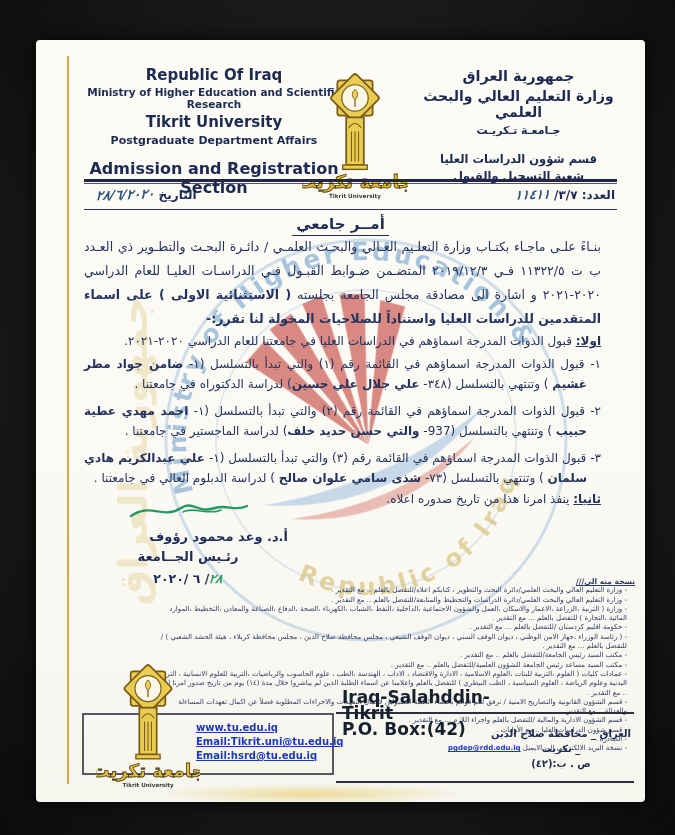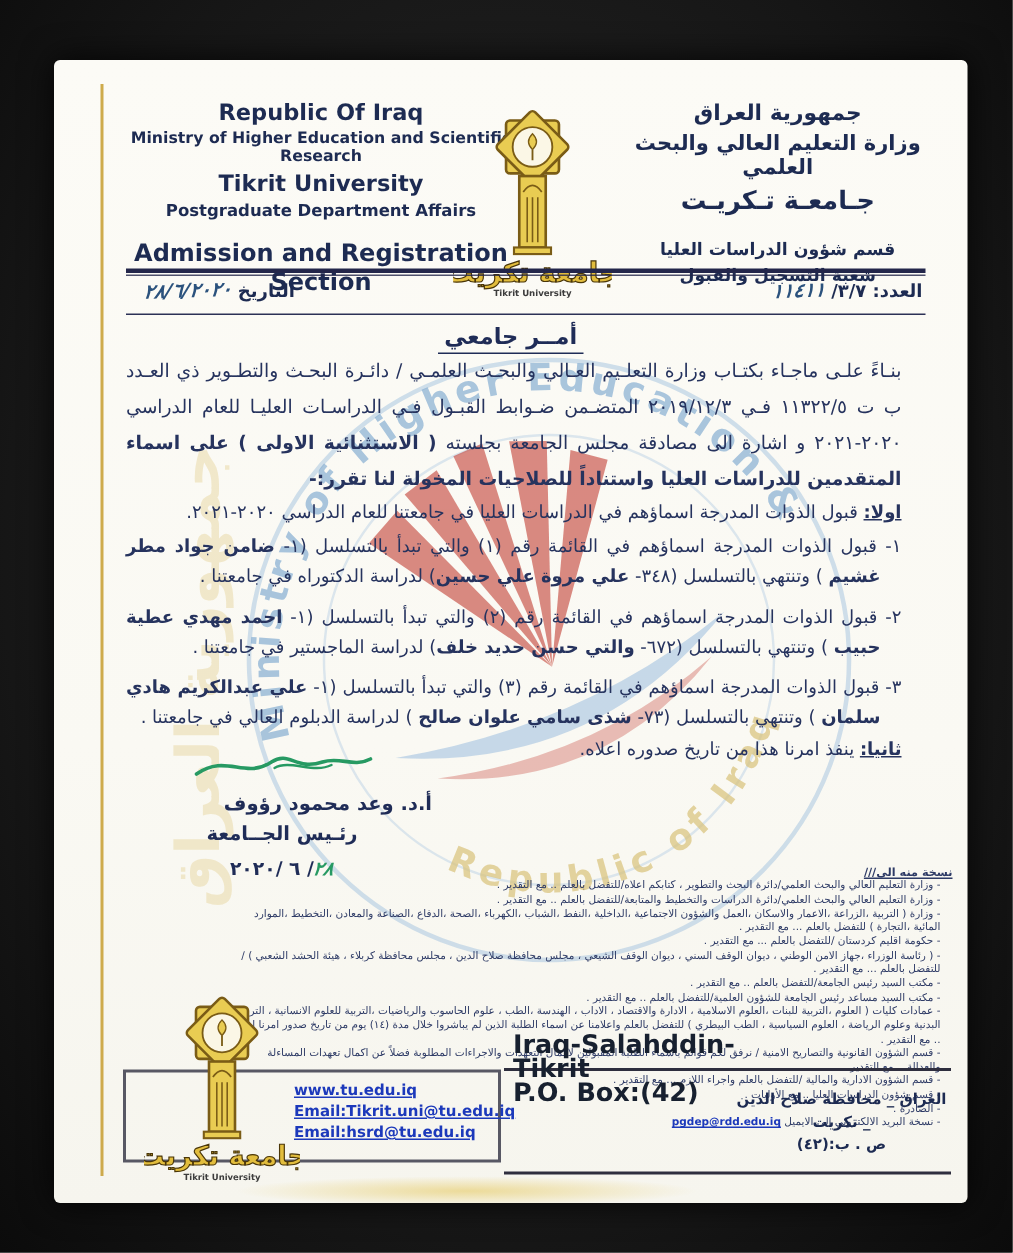--- a/index.html
+++ b/index.html
@@ -18,21 +18,21 @@
   
   .hdr-en{left:28px;top:26px;width:300px;text-align:center;color:#1d2b52;font-weight:bold;}
   .hdr-en .l1{font-size:15px;}
   .hdr-en .l2{font-size:10.5px;margin-top:2px;}
   .hdr-en .l3{font-size:15px;margin-top:3px;}
   .hdr-en .l4{font-size:11px;margin-top:3px;}
   .hdr-en .l5{font-size:16px;margin-top:12px;}
   .hdr-ar{right:24px;top:28px;width:205px;text-align:center;direction:rtl;color:#1d2b52;font-weight:bold;}
   .hdr-ar .a1{font-size:14.5px;}
   .hdr-ar .a2{font-size:14px;margin-top:4px;}
-  .hdr-ar .a3{font-size:17px;margin-top:4px;letter-spacing:1px;}
+  .hdr-ar .a3{font-size:11px;margin-top:4px;letter-spacing:1px;}
   .hdr-ar .a4{font-size:11.5px;margin-top:15px;}
   .hdr-ar .a5{font-size:11.5px;margin-top:3px;}
   .logo-top{left:264px;top:28px;width:110px;height:134px;}
   .rule-a{left:48px;right:28px;top:139px;height:2.5px;background:#23264a;}
   .rule-b{left:48px;right:28px;top:143px;height:1px;background:#23264a;opacity:.8;}
   .rule-c{left:48px;right:28px;top:169px;height:1px;background:#2c3156;}
   .ref-number{right:30px;top:147px;font-size:12px;font-weight:bold;direction:rtl;color:#1d2b52;}
   .ref-date{left:60px;top:147px;font-size:12px;font-weight:bold;direction:rtl;color:#1d2b52;}
   .hand{display:inline-block;font-style:italic;transform:skewX(-8deg) rotate(-2deg);color:#2b527d;font-size:13px;}
   
@@ -166,24 +166,24 @@
   <div class="abs para">
     <span>بنـاءً علـى ماجـاء بكتـاب وزارة التعلـيم العـالي والبحـث العلمـي / دائـرة البحـث والتطـوير ذي العـدد ب ت ١١٣٢٢/٥ فـي ٢٠١٩/١٢/٣ المتضـمن ضـوابط القبـول فـي الدراسـات العليـا للعام الدراسي ٢٠٢٠-٢٠٢١ و اشارة الى مصادقة مجلس الجامعة بجلسته </span><span class="b">( الاستثنائية الاولى )</span><span class="b"> على اسماء المتقدمين للدراسات العليا واستناداً للصلاحيات المخولة لنا تقرر:-</span>
   </div>
 
   <div class="abs line-first">
     <span class="u">اولا:</span><span> قبول الذوات المدرجة اسماؤهم في الدراسات العليا في جامعتنا للعام الدراسي ٢٠٢٠-٢٠٢١.</span>
   </div>
 
   <div class="abs items">
     <div class="item">
-      <span>١- قبول الذوات المدرجة اسماؤهم في القائمة رقم (١) والتي تبدأ بالتسلسل (١- </span><span class="b">ضامن جواد مطر غشيم</span><span> ) وتنتهي بالتسلسل (٣٤٨- </span><span class="b">علي مروة علي حسين</span><span>) لدراسة الدكتوراه في جامعتنا .</span>
+      <span>١- قبول الذوات المدرجة اسماؤهم في القائمة رقم (١) والتي تبدأ بالتسلسل (١- </span><span class="b">ضامن جواد مطر غشيم</span><span> ) وتنتهي بالتسلسل (٣٤٨- </span><span class="b">علي جلال علي حسين</span><span>) لدراسة الدكتوراه في جامعتنا .</span>
     </div>
     <div class="item">
-      <span>٢- قبول الذوات المدرجة اسماؤهم في القائمة رقم (٢) والتي تبدأ بالتسلسل (١- </span><span class="b">احمد مهدي عطية حبيب</span><span> ) وتنتهي بالتسلسل (٦٧٢- </span><span class="b">والتي حسن حديد خلف</span><span>) لدراسة الماجستير في جامعتنا .</span>
+      <span>٢- قبول الذوات المدرجة اسماؤهم في القائمة رقم (٢) والتي تبدأ بالتسلسل (١- </span><span class="b">احمد مهدي عطية حبيب</span><span> ) وتنتهي بالتسلسل (937- </span><span class="b">والتي حسن حديد خلف</span><span>) لدراسة الماجستير في جامعتنا .</span>
     </div>
     <div class="item">
       <span>٣- قبول الذوات المدرجة اسماؤهم في القائمة رقم (٣) والتي تبدأ بالتسلسل (١- </span><span class="b">علي عبدالكريم هادي سلمان</span><span> ) وتنتهي بالتسلسل (٧٣- </span><span class="b">شذى سامي علوان صالح</span><span> ) لدراسة الدبلوم العالي في جامعتنا .</span>
     </div>
   </div>
 
   <div class="abs line-second">
     <span class="u">ثانيا:</span><span> ينفذ امرنا هذا من تاريخ صدوره اعلاه.</span>
   </div>
 

